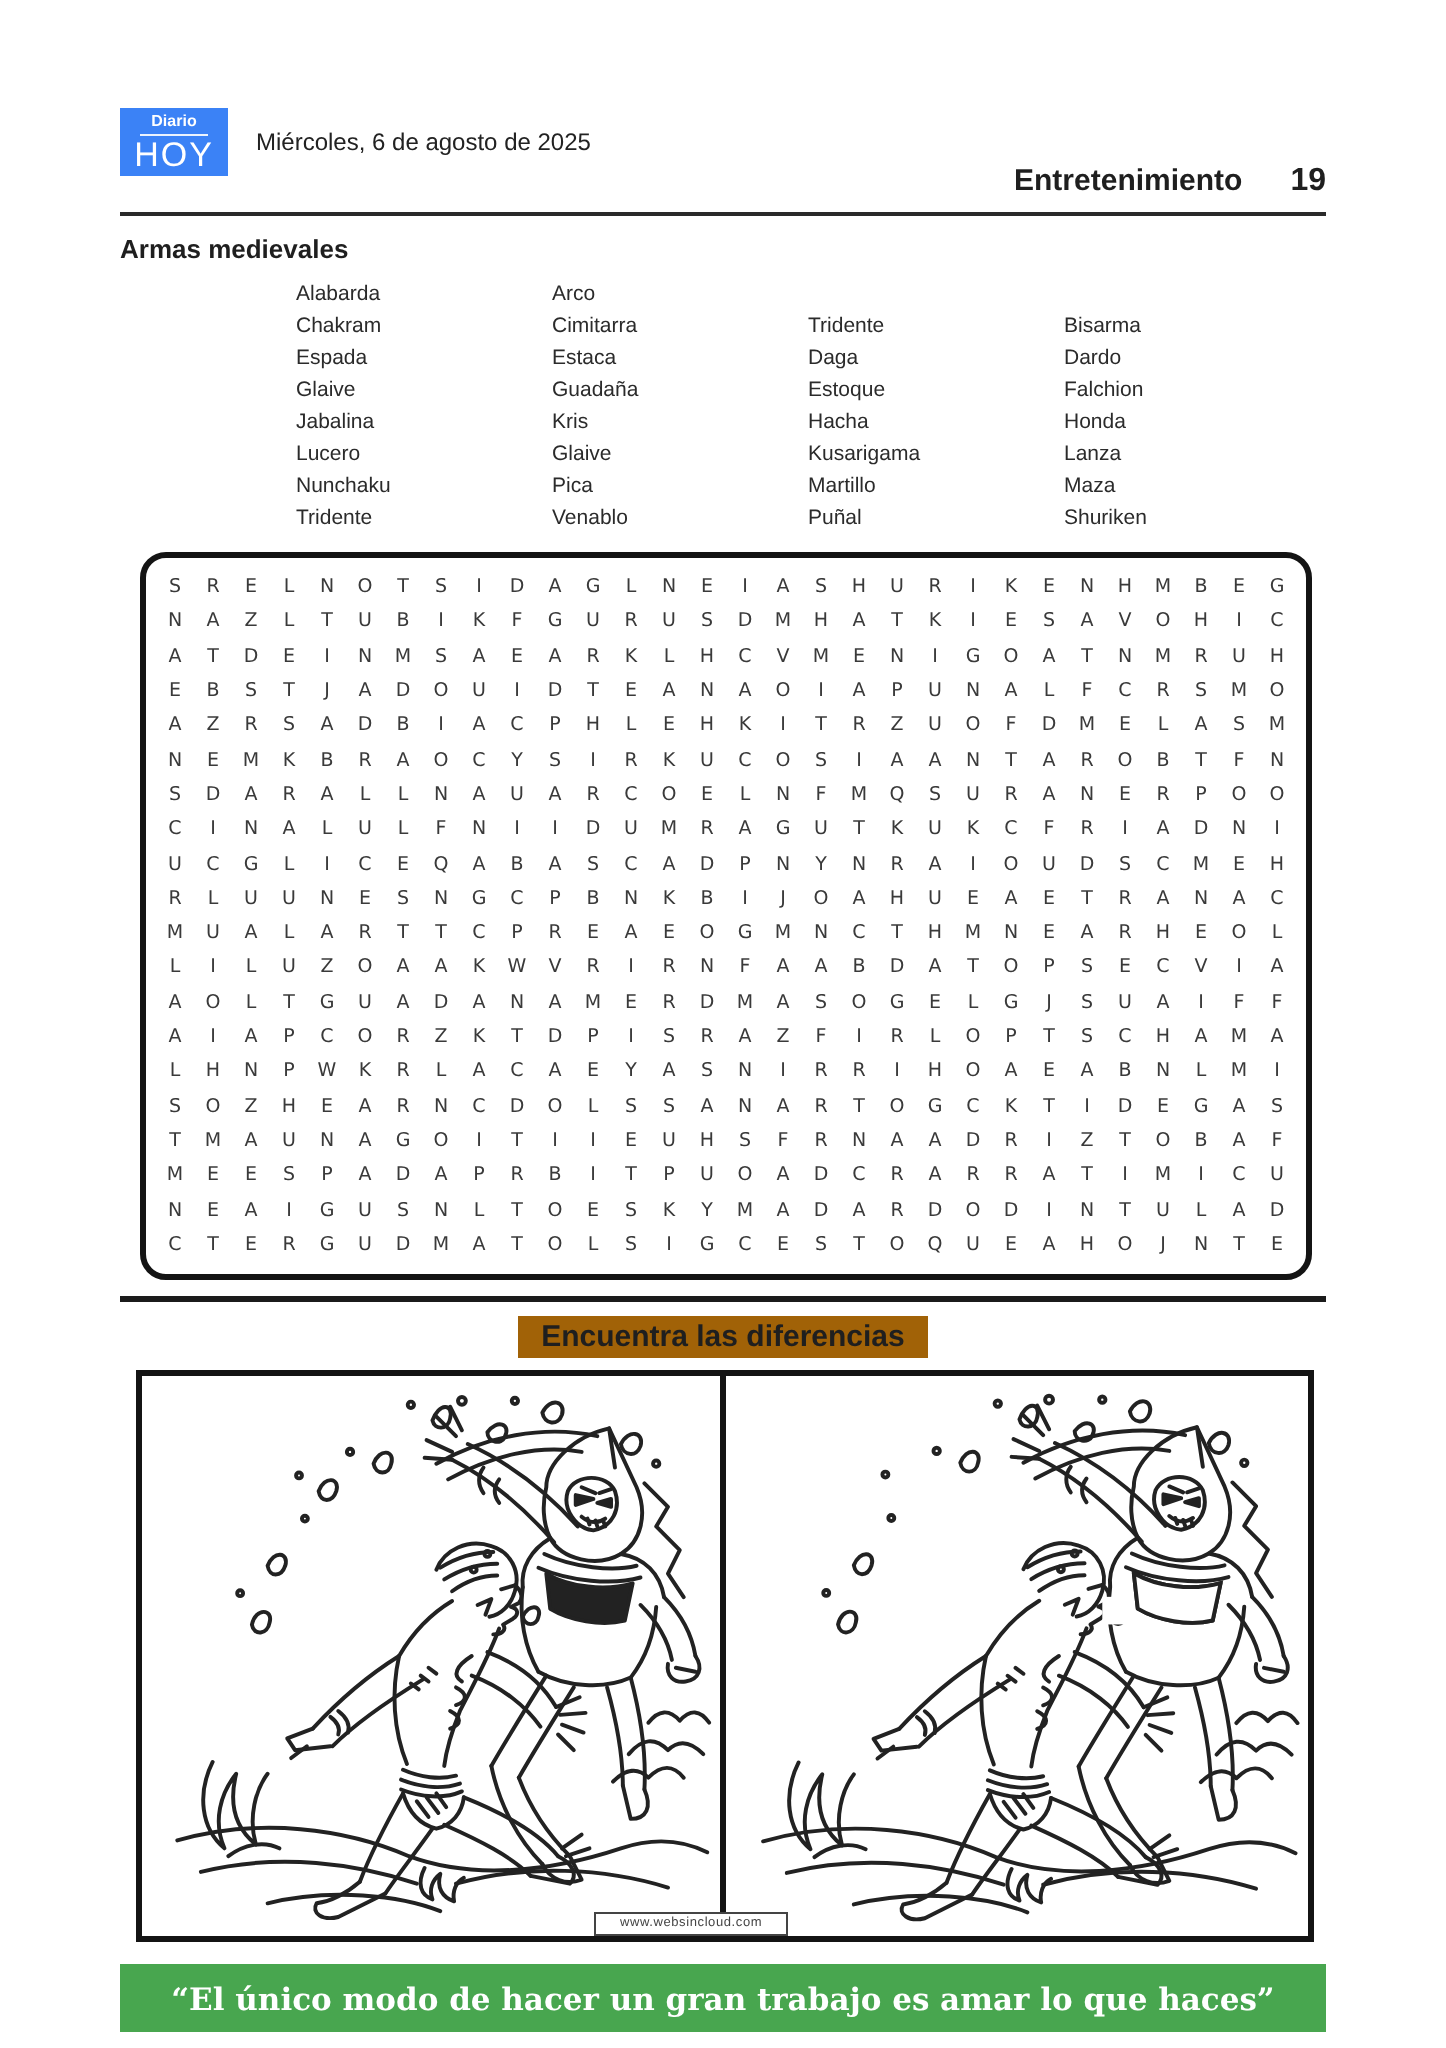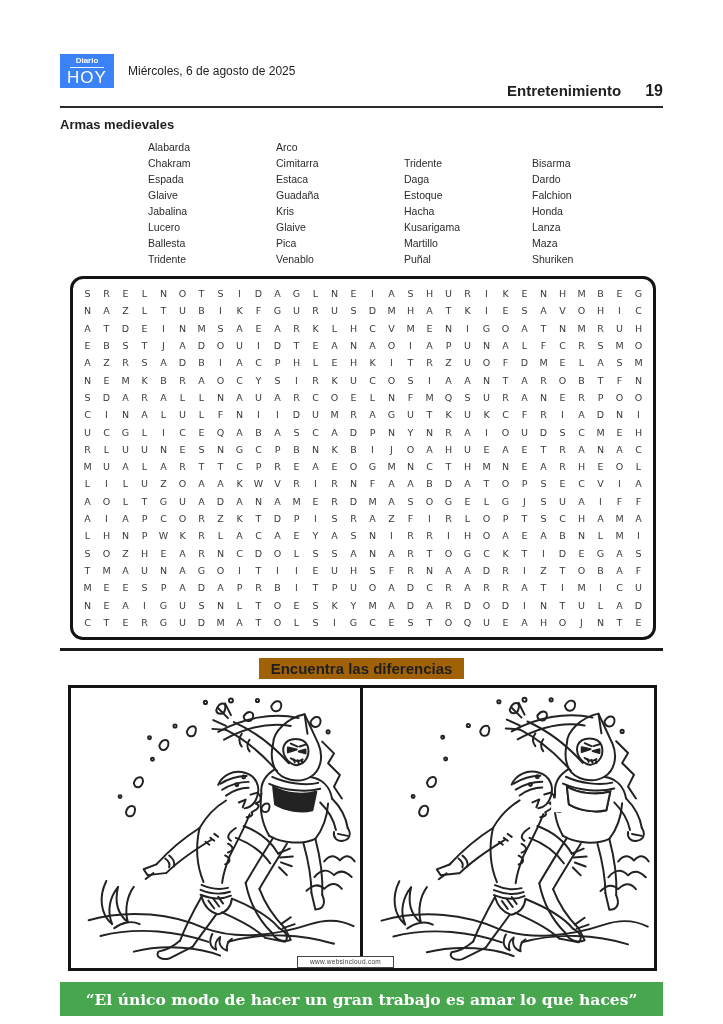--- a/index.html
+++ b/index.html
@@ -86,21 +86,21 @@
 
     <div class="ws-title">Armas medievales</div>
     <div class="word-list" id="word-list">
         <div class="word-col">
           <span class="word-item">Alabarda</span>
           <span class="word-item">Chakram</span>
           <span class="word-item">Espada</span>
           <span class="word-item">Glaive</span>
           <span class="word-item">Jabalina</span>
           <span class="word-item">Lucero</span>
-          <span class="word-item">Ballesta</span>
+          <span class="word-item">Nunchaku</span>
           <span class="word-item">Tridente</span>
         </div>
         <div class="word-col">
           <span class="word-item">Arco</span>
           <span class="word-item">Cimitarra</span>
           <span class="word-item">Estaca</span>
           <span class="word-item">Guadaña</span>
           <span class="word-item">Kris</span>
           <span class="word-item">Glaive</span>
           <span class="word-item">Pica</span>

